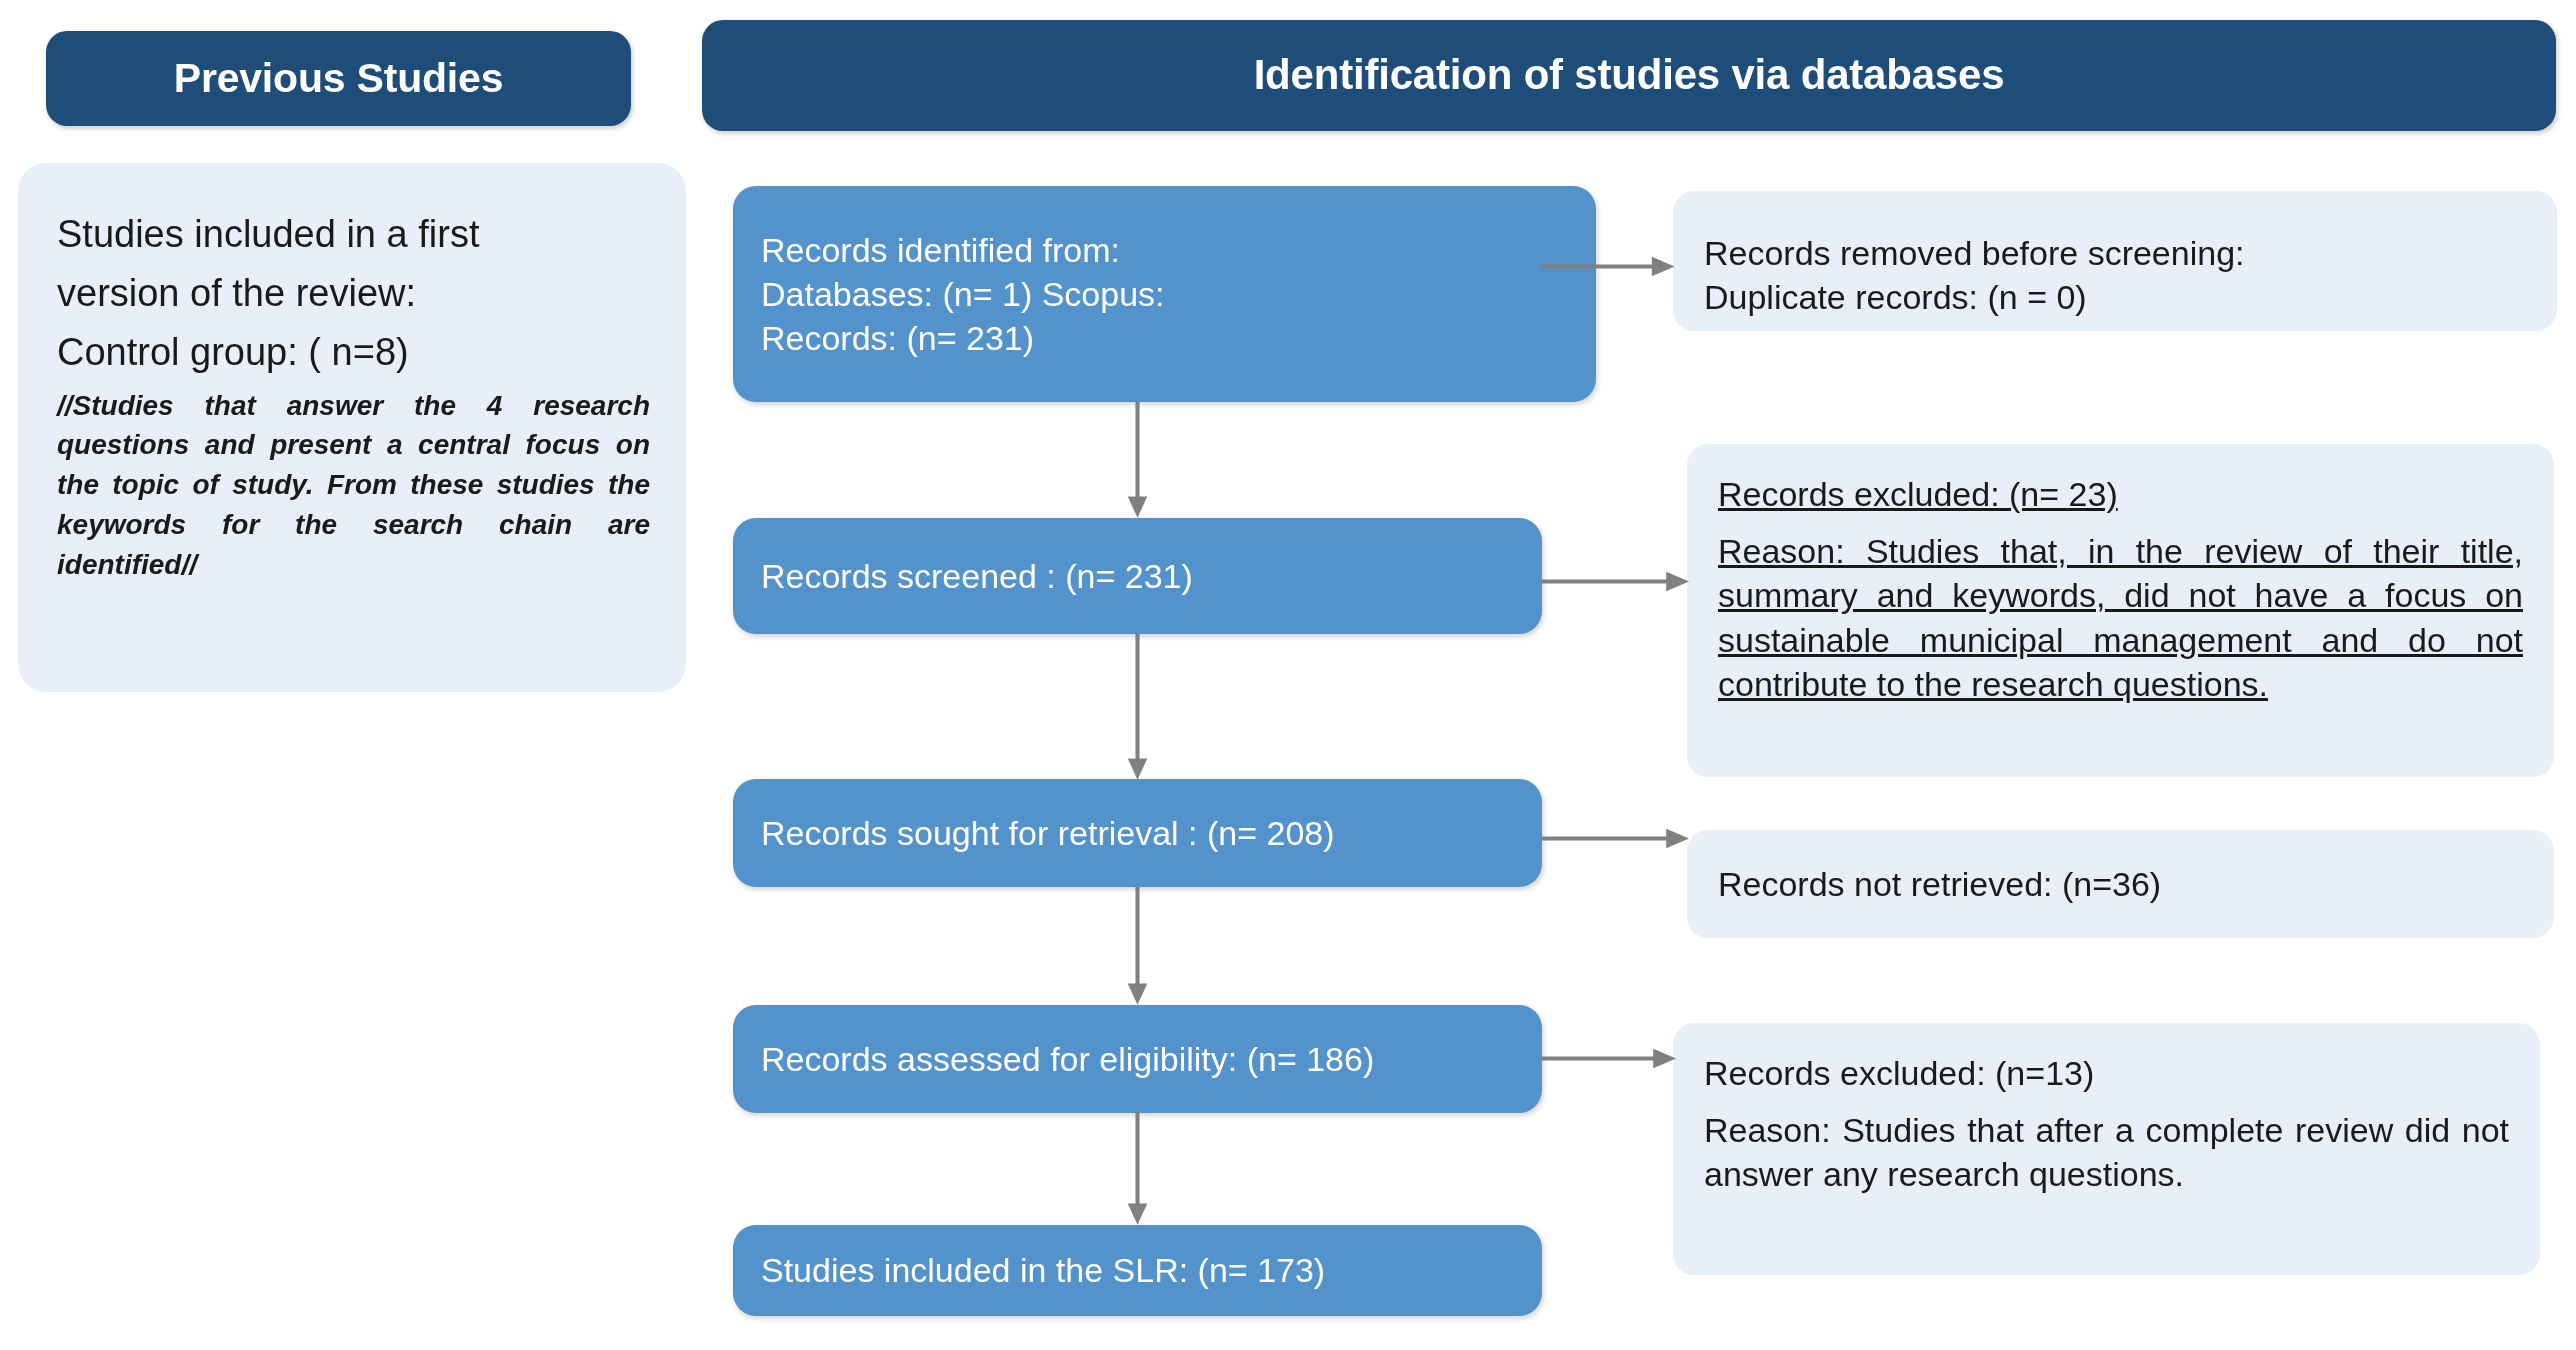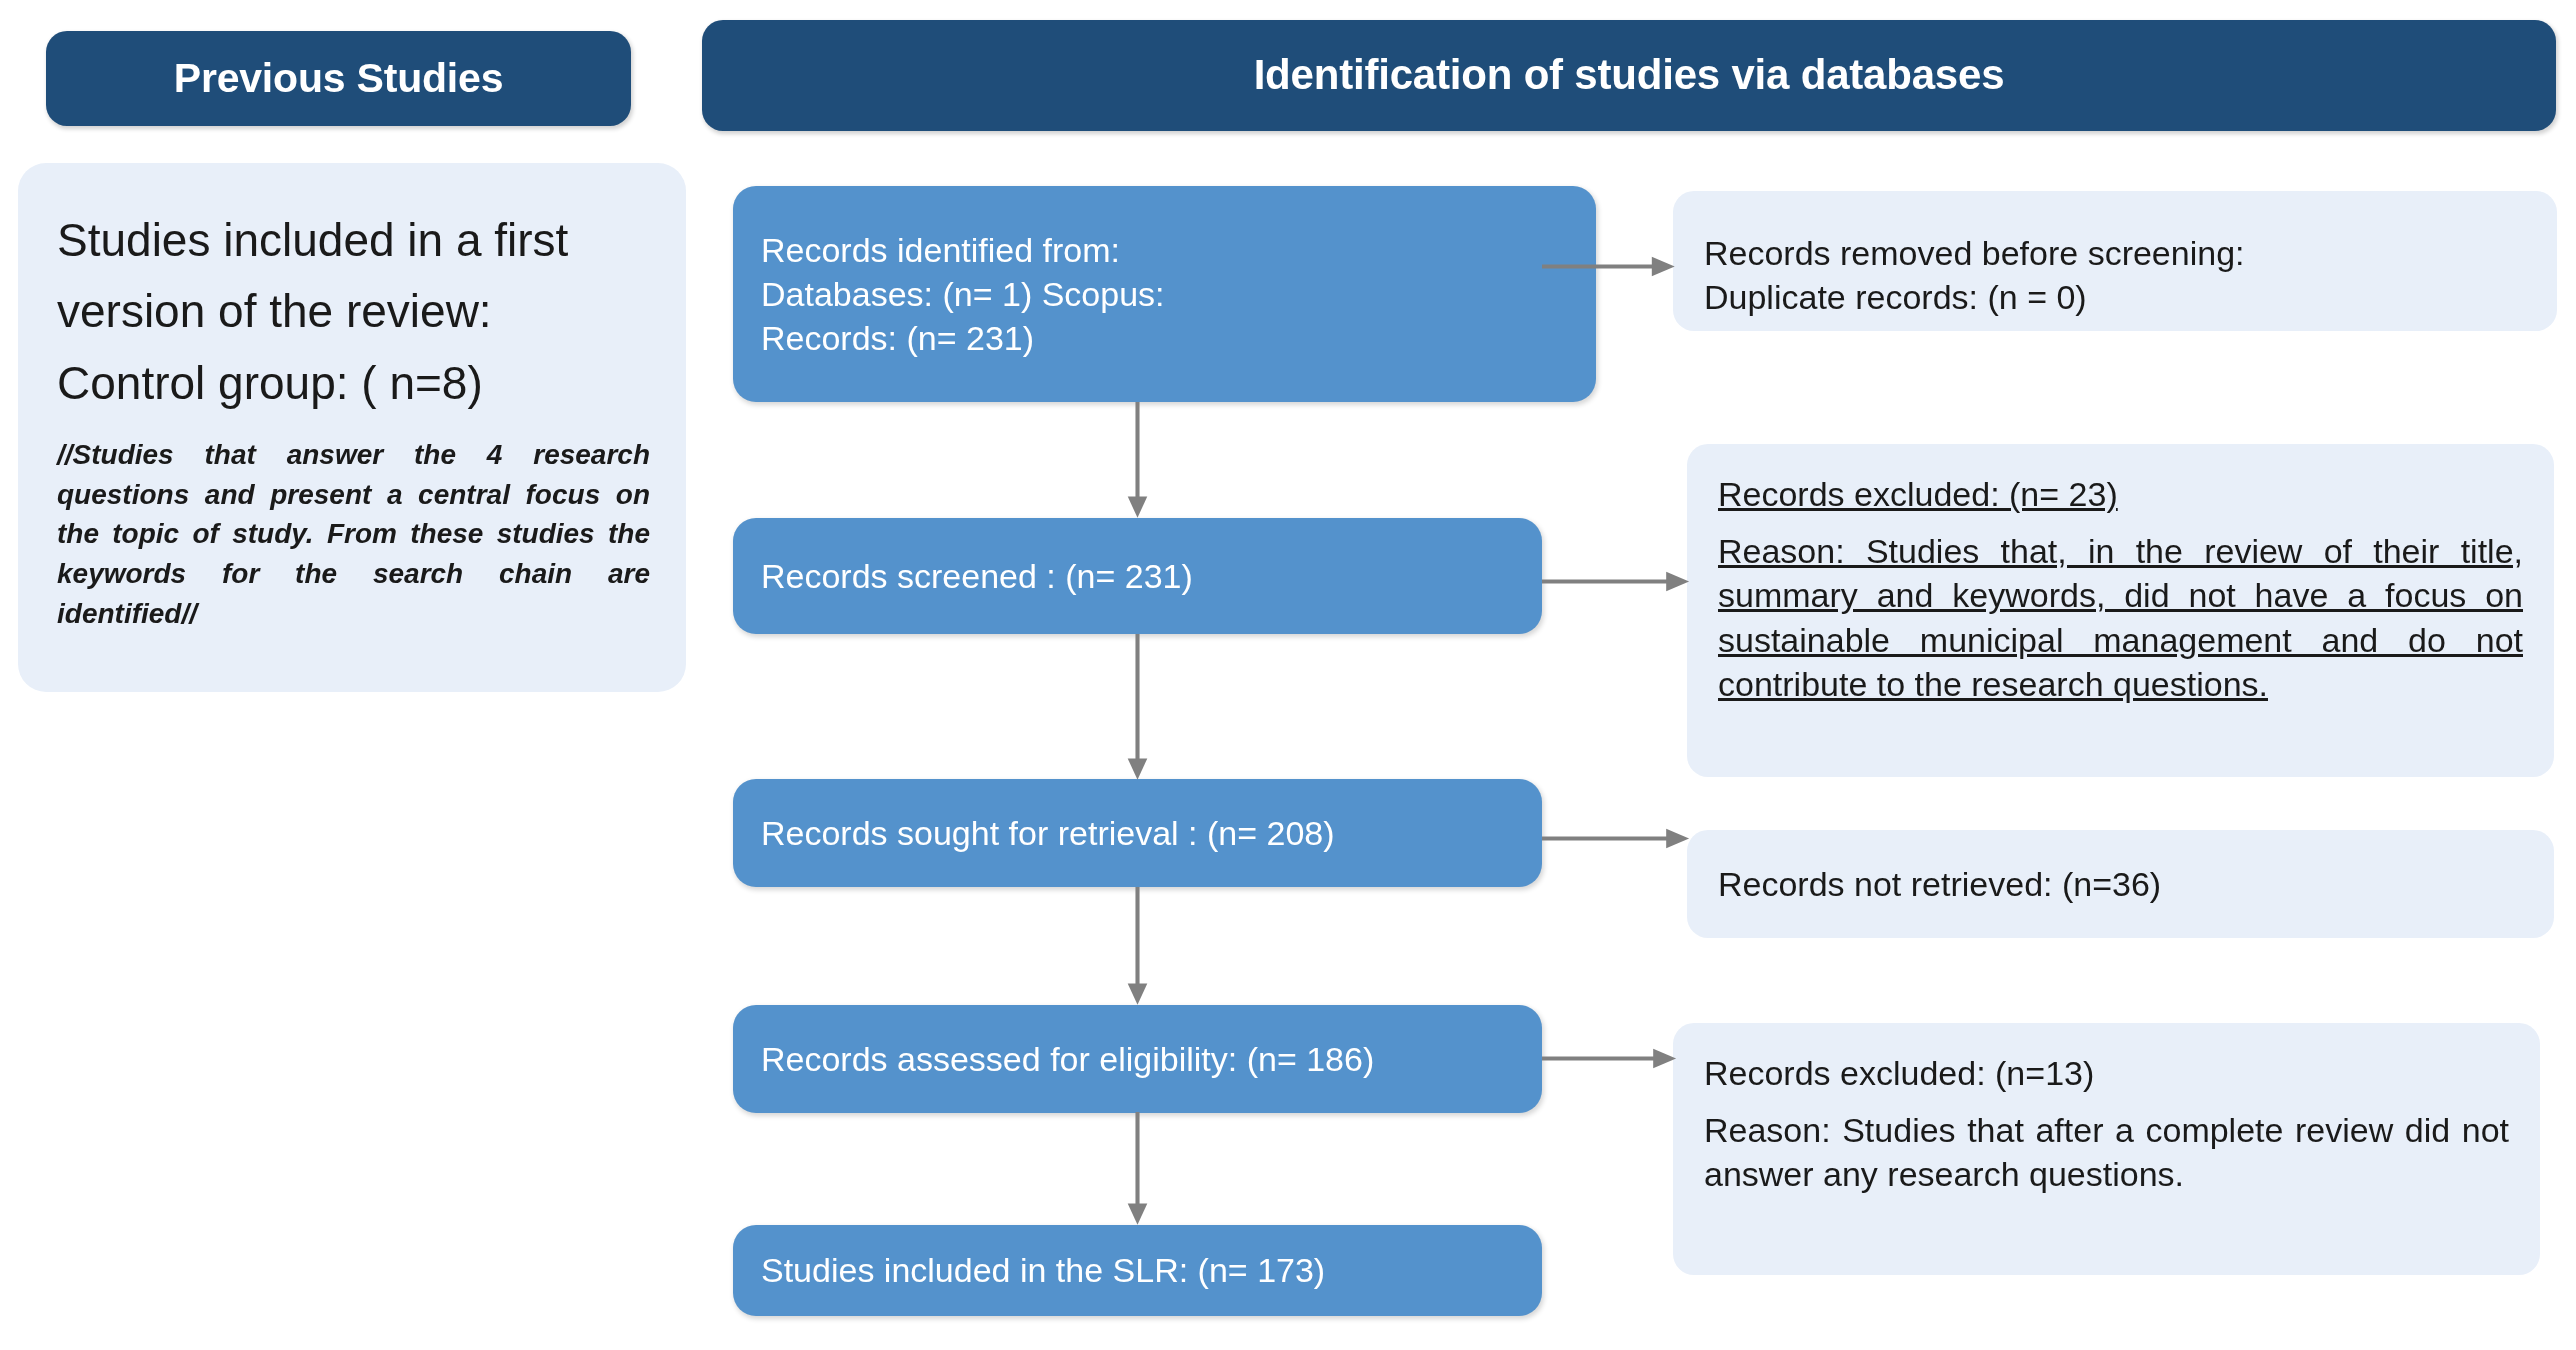--- a/index.html
+++ b/index.html
@@ -85,27 +85,27 @@
   #note-box {
     position: absolute;
     left: 18px; top: 163px;
     width: 668px; height: 529px;
     background: #E8EFF9;
     border-radius: 28px;
     box-sizing: border-box;
     padding: 42px 36px 24.5px 39px;
   }
   #note-head {
-    font-size: 46px;
+    font-size: 38px;
     line-height: 1.55;
     color: #1a1a1a;
     white-space: pre-line;
   }
   #note-italic {
-    margin-top: 16px;
+    margin-top: 4px;
     font-size: 28px;
     font-style: italic;
     font-weight: bold;
     line-height: 1.42;
     color: #1a1a1a;
     text-align: justify;
     text-justify: inter-word;
   }
 
   

